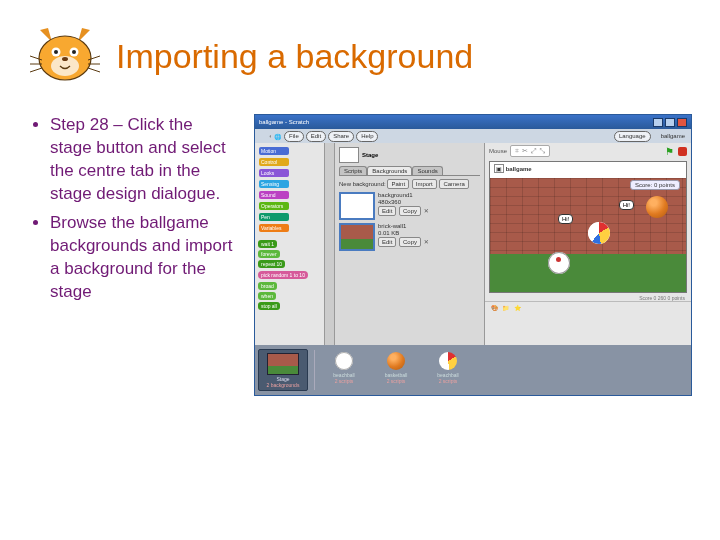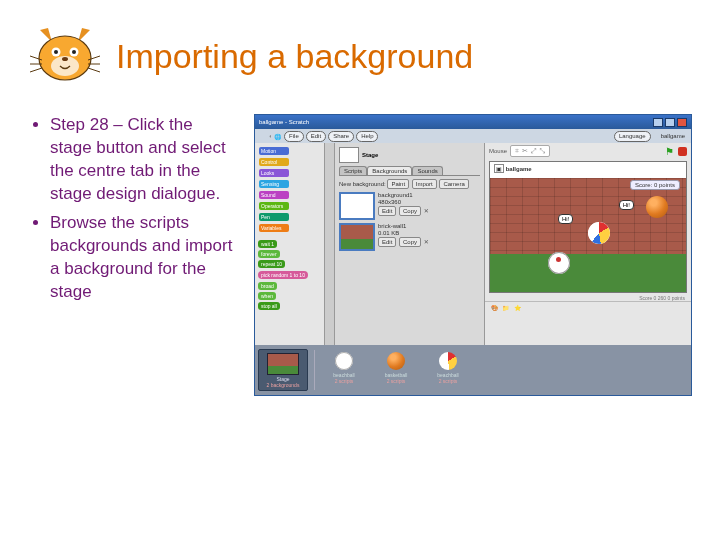--- a/index.html
+++ b/index.html
@@ -257,21 +257,21 @@
       <path d="M14 36 L2 32 M14 40 L2 40 M14 44 L2 48 M60 36 L72 32 M60 40 L72 40 M60 44 L72 48" stroke="#5a3a10" stroke-width="1"></path>
     </svg>
   </div>
   <h1 class="title">Importing a background</h1>
 </div>
 
 <div class="content">
   <div class="bullets">
     <ul>
       <li>Step 28 – Click the stage button and select the centre tab in the stage design dialogue.</li>
-      <li>Browse the scripts backgrounds and import a background for the stage</li>
+      <li>Browse the ballgame backgrounds and import a background for the stage</li>
     </ul>
   </div>
 
   <div class="screenshot">
 
     <div class="titlebar">
       <span>ballgame - Scratch</span>
       <div class="win-btns">
         <div class="win-btn"></div>
         <div class="win-btn"></div>

